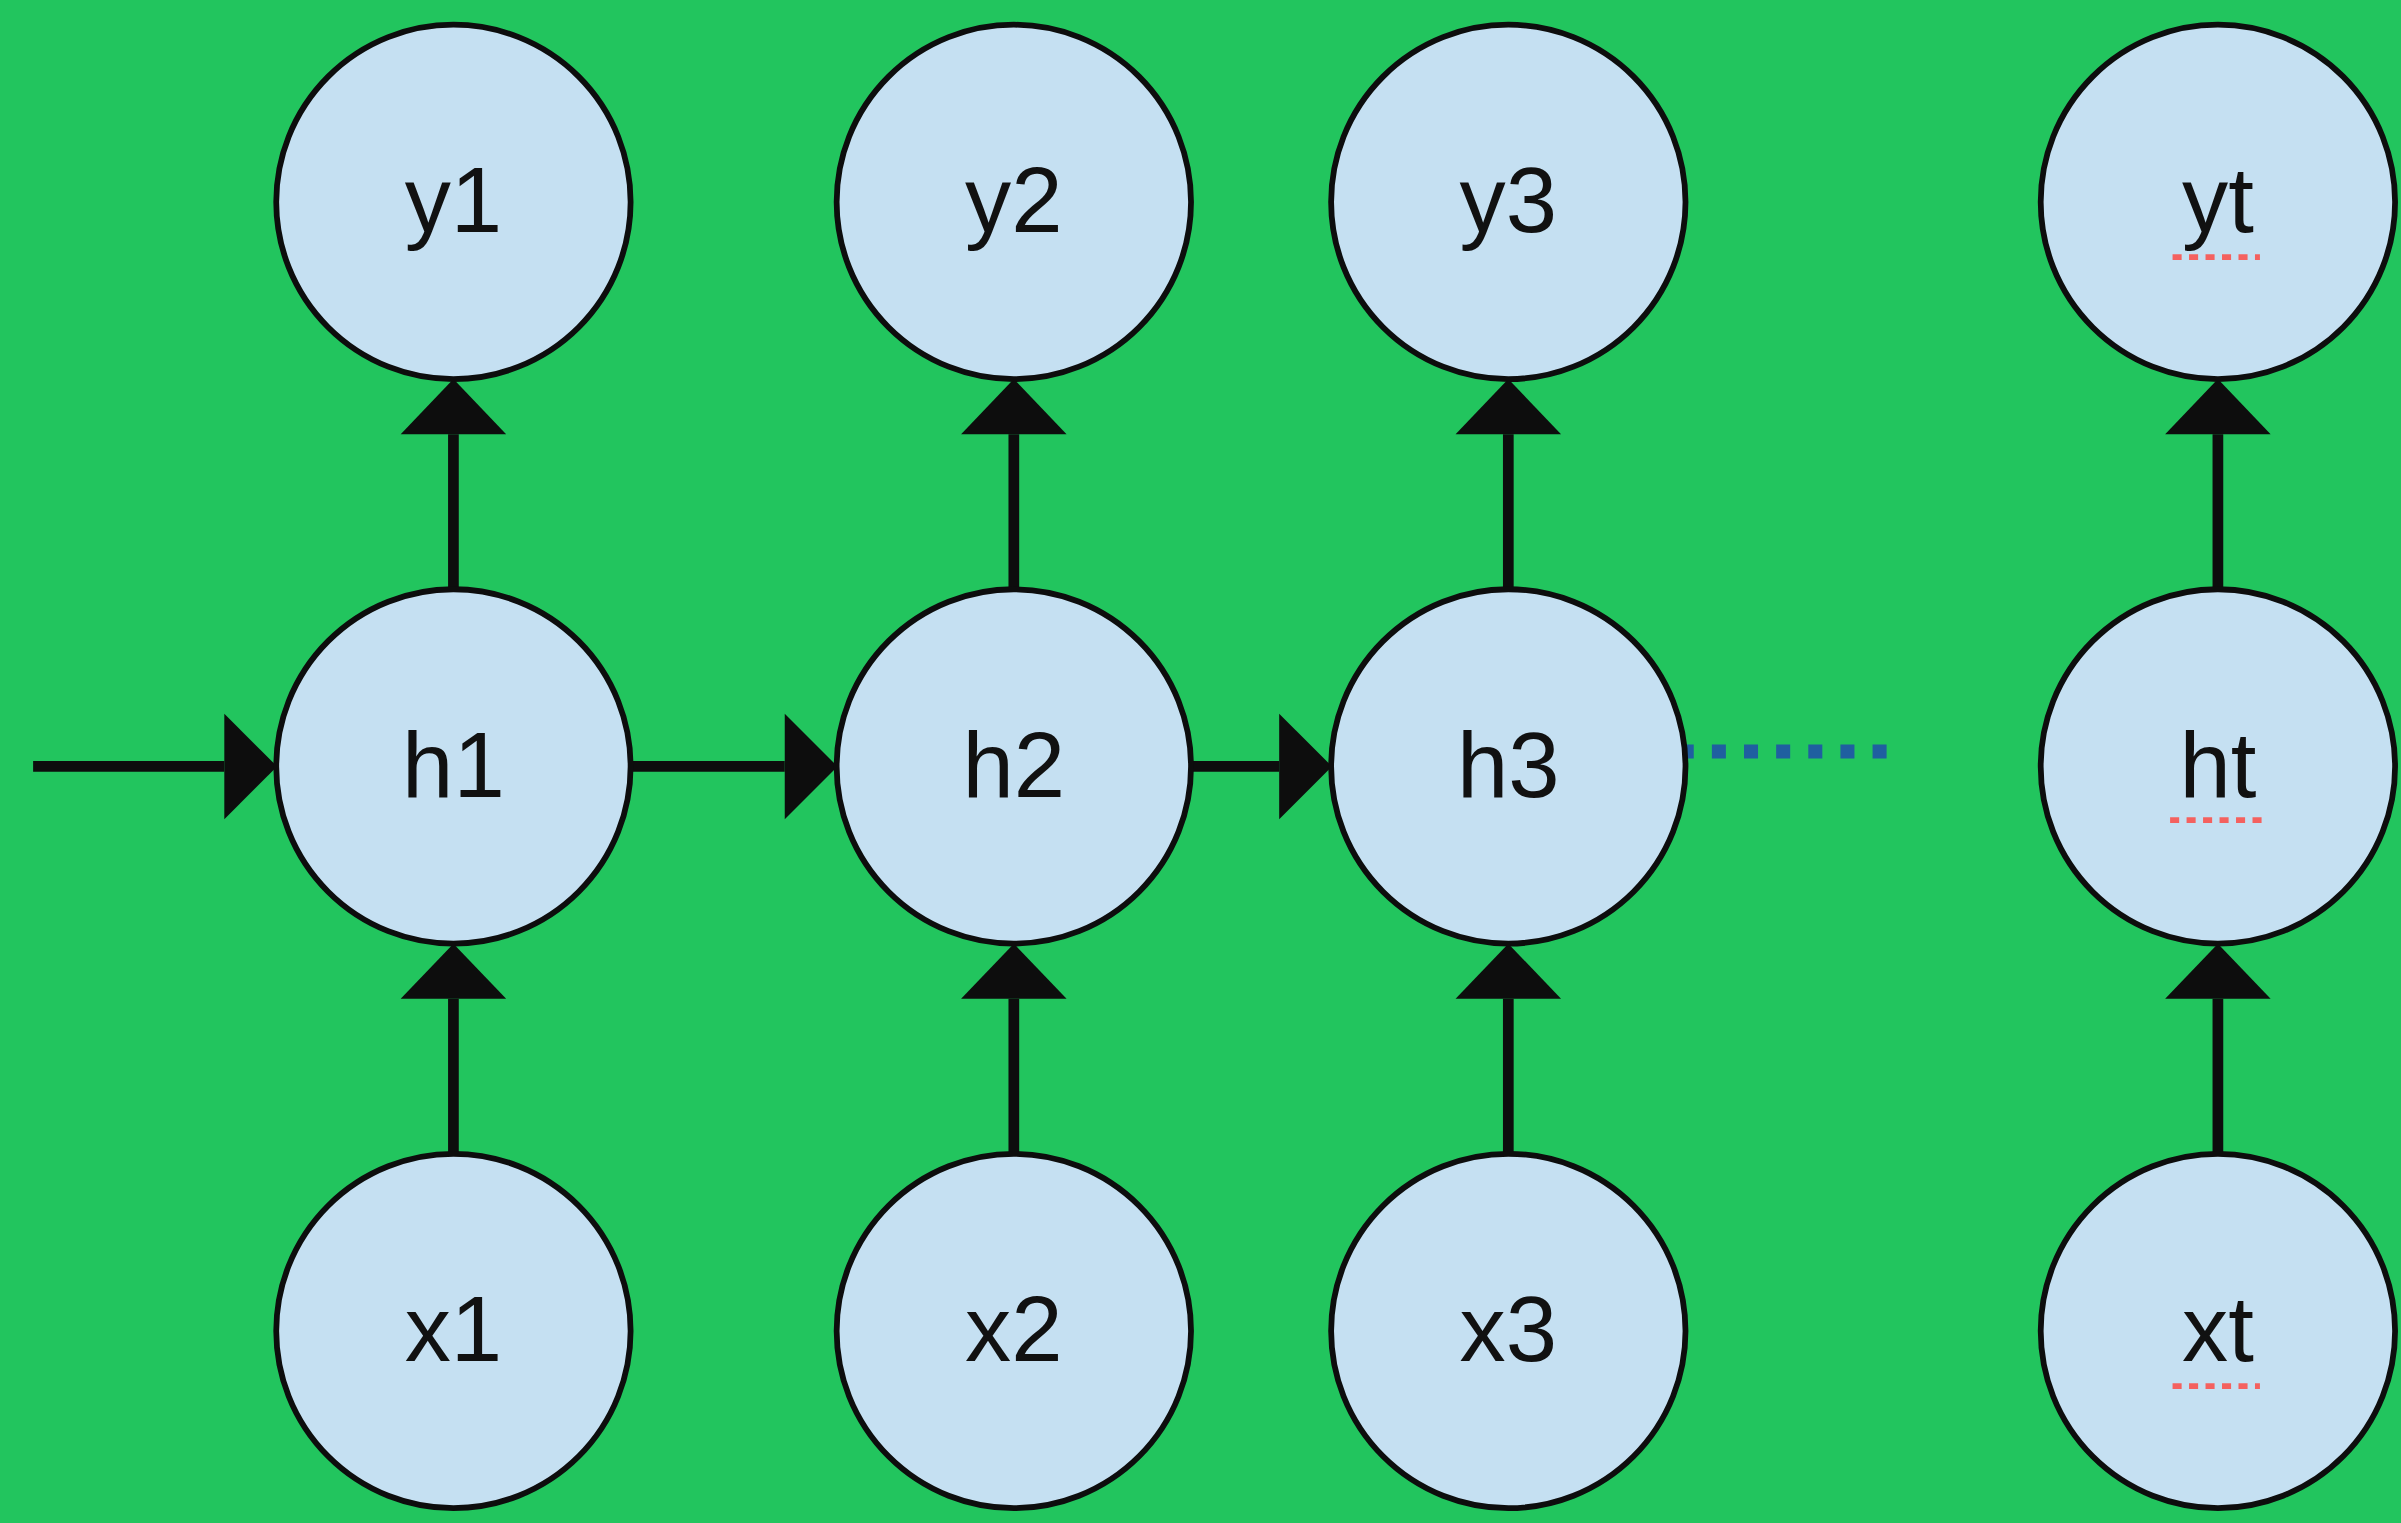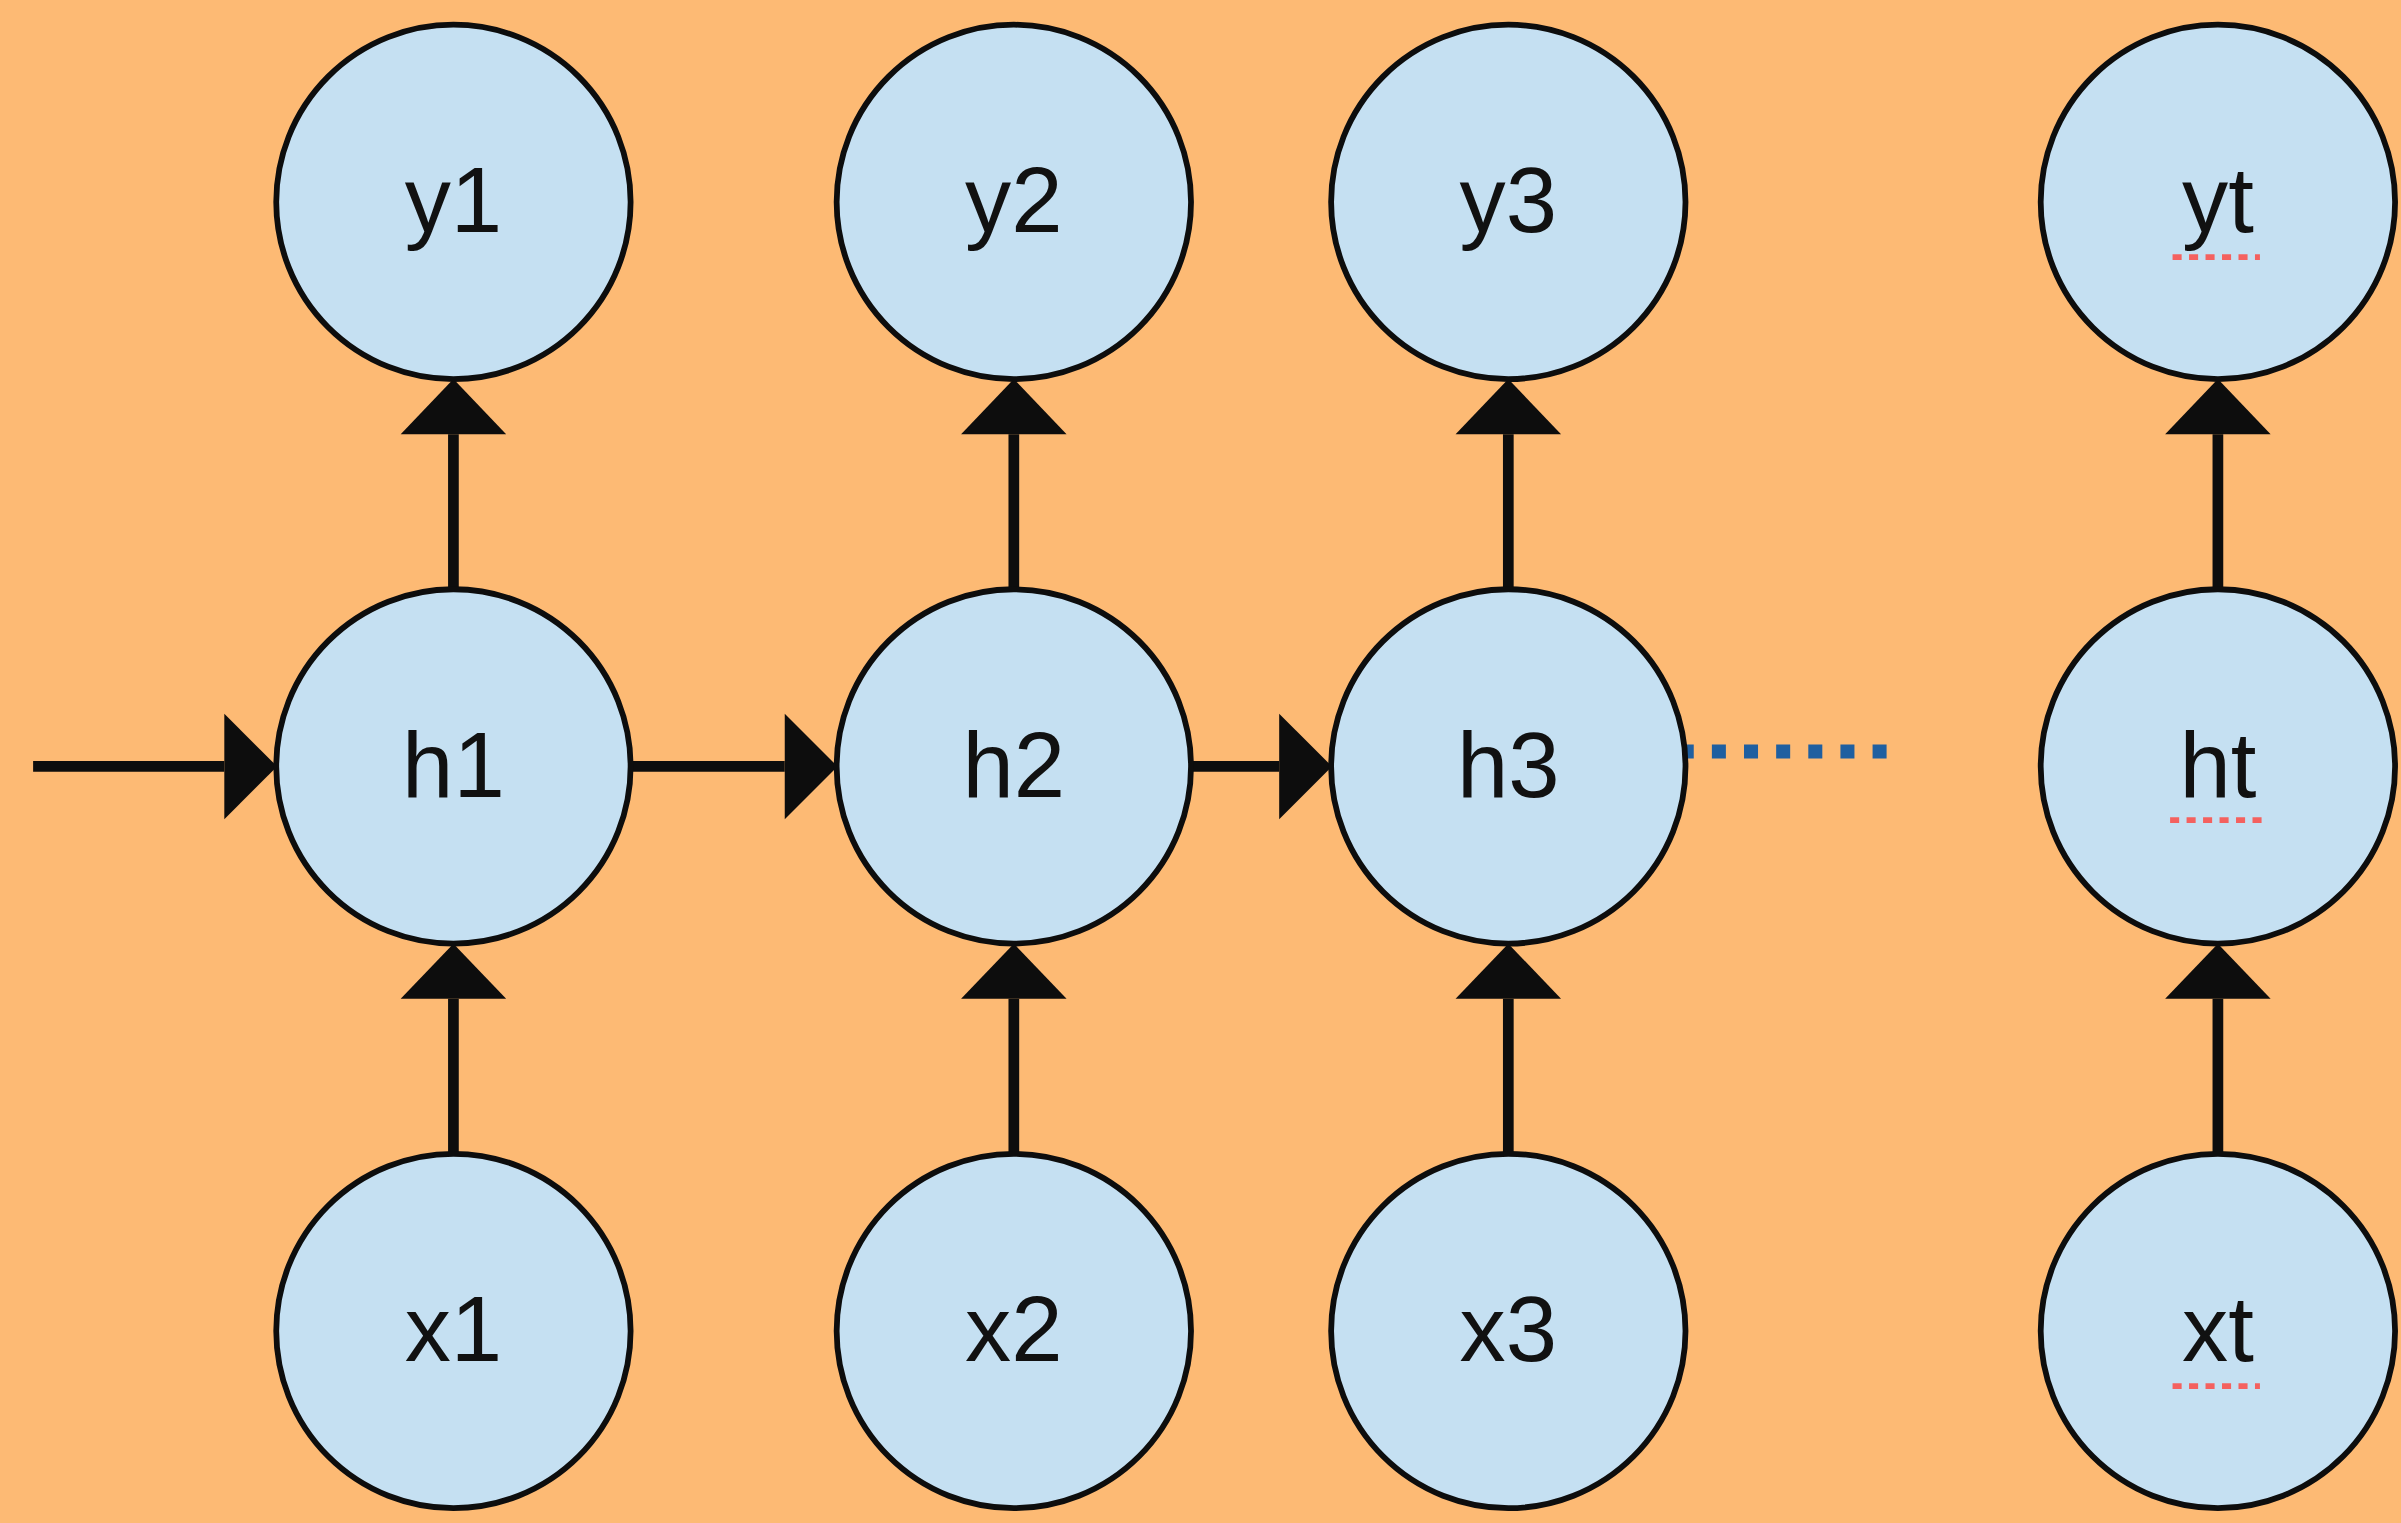--- a/index.html
+++ b/index.html
@@ -4,21 +4,21 @@
 <style>
   html, body {
     margin: 0;
     padding: 0;
     background: #ffffff;
   }
   #canvas {
     position: relative;
     width: 2401px;
     height: 1523px;
-    background: #fdba74;
+    background: #22c55e;
     overflow: hidden;
     font-family: "Liberation Sans", sans-serif;
   }
   #diagram-svg {
     position: absolute;
     left: 0;
     top: 0;
     width: 2401px;
     height: 1523px;
   }

